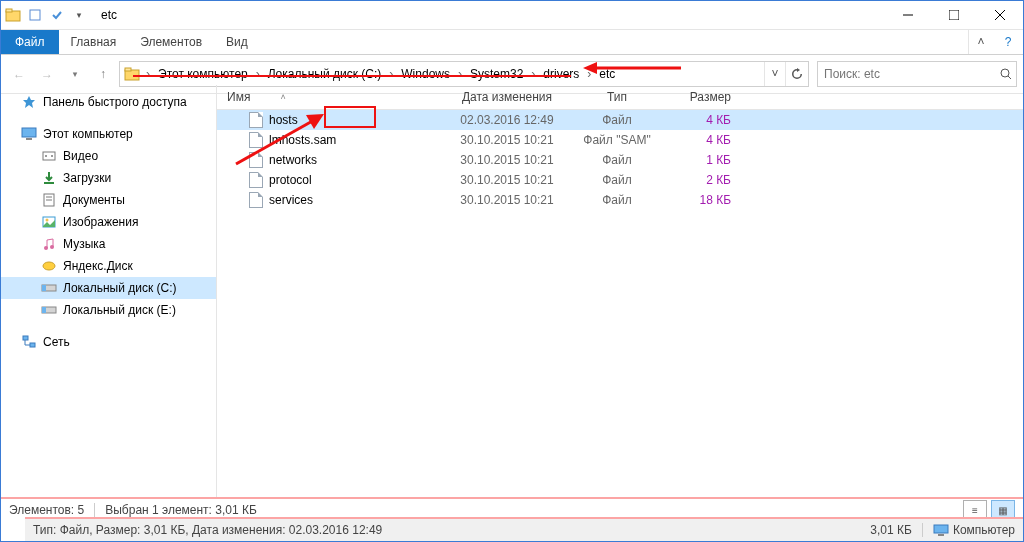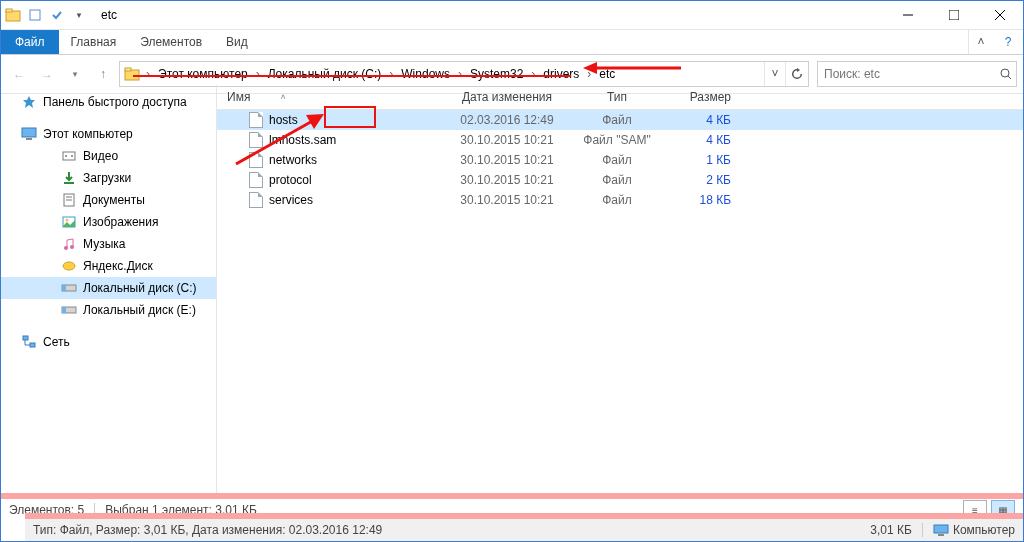--- a/index.html
+++ b/index.html
@@ -31,44 +31,44 @@
   .addrbar .dropdown{margin-left:auto;width:20px;display:flex;justify-content:center;color:#555;border-left:1px solid #e5e5e5;height:100%;align-items:center;}
   .refreshbtn{width:22px;height:100%;display:flex;align-items:center;justify-content:center;color:#555;border-left:1px solid #e5e5e5;}
   .searchbox{width:190px;height:24px;border:1px solid #cfcfcf;margin-left:4px;display:flex;align-items:center;padding:0 4px;color:#777;background:#fff;}
   .searchbox input{border:none;outline:none;flex:1;font-size:12px;color:#555;}
   .searchbox .sicon{color:#555;}
   
   .body{position:absolute;top:84px;bottom:42px;left:0;right:0;display:flex;}
   .navpane{width:215px;border-right:1px solid #e5e5e5;overflow:auto;padding-top:6px;}
   .navitem{display:flex;align-items:center;height:22px;padding-left:20px;gap:6px;color:#000;}
   .navitem.section{font-weight:normal;}
-  .navitem.child{padding-left:60px;}
+  .navitem.child{padding-left:40px;}
   .navitem.selected{background:#cde8ff;}
   .navitem .ico{width:16px;height:16px;display:flex;align-items:center;justify-content:center;}
   .navsep{height:10px;}
   
   .listpane{flex:1;display:flex;flex-direction:column;}
   .colheaders{height:24px;display:flex;align-items:center;border-bottom:1px solid #e5e5e5;color:#444;font-size:12px;}
   .col{padding-left:10px;box-sizing:border-box;text-align:center;}
   .col.name{width:230px;display:flex;align-items:center;gap:6px;}
   .col.date{width:110px;}
   .col.type{width:110px;}
   .col.size{width:80px;text-align:right;padding-right:16px;}
   .sortglyph{font-size:9px;color:#888;margin-left:24px;}
   .rows{flex:1;}
   .row{height:20px;display:flex;align-items:center;color:#3a3a3a;font-size:12px;}
   .row.selected{background:#cde8ff;}
   .row .col.name{color:#000;padding-left:16px;}
   .row .col.date{color:#666;}
   .row .col.type{color:#666;}
-  .row .col.size{color:#1d4ed8;}
+  .row .col.size{color:#a21caf;}
   .fileico{width:14px;height:16px;border:1px solid #9aa7b5;background:#fff;position:relative;box-sizing:border-box;margin-left:16px;}
   .fileico::before{content:"";position:absolute;top:-1px;right:-1px;border-top:5px solid #fff;border-left:5px solid #9aa7b5;}
   
-  .statusbar{position:absolute;left:0;right:0;height:22px;border-top:6px solid #fca5a5;display:flex;align-items:center;padding:0 8px;font-size:12px;color:#444;background:#fff;}
+  .statusbar{position:absolute;left:0;right:0;height:22px;border-top:2px solid #fca5a5;display:flex;align-items:center;padding:0 8px;font-size:12px;color:#444;background:#fff;}
   .statusbar.inner{bottom:20px;}
   .statusbar.outer{bottom:0;background:#f0f0f0;margin-left:24px;}
   .statusbar .sep{width:1px;height:14px;background:#ccc;margin:0 10px;}
   .statusbar .push{margin-left:auto;}
   .viewbtn{width:22px;height:18px;border:1px solid #b0b0b0;margin-left:4px;display:flex;align-items:center;justify-content:center;color:#555;font-size:10px;}
   .viewbtn.active{background:#cde8ff;border-color:#7ab5e6;}
   
   .arrow{position:absolute;pointer-events:none;}
   .redbox{position:absolute;border:2px solid #e11;box-sizing:border-box;}
   .underline{position:absolute;height:2px;background:#e11;}

